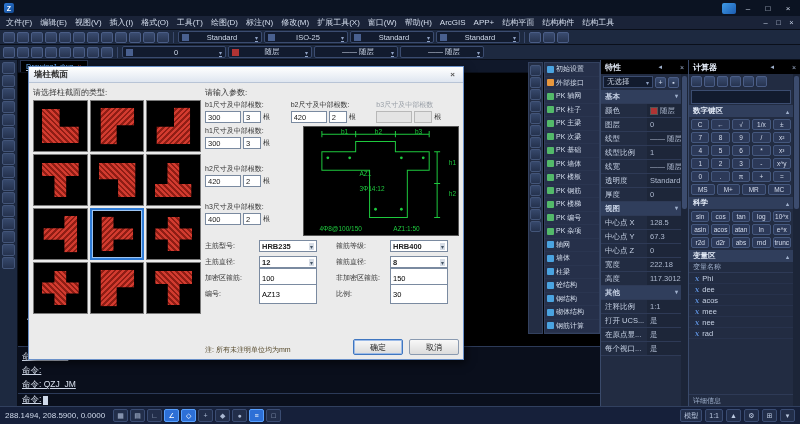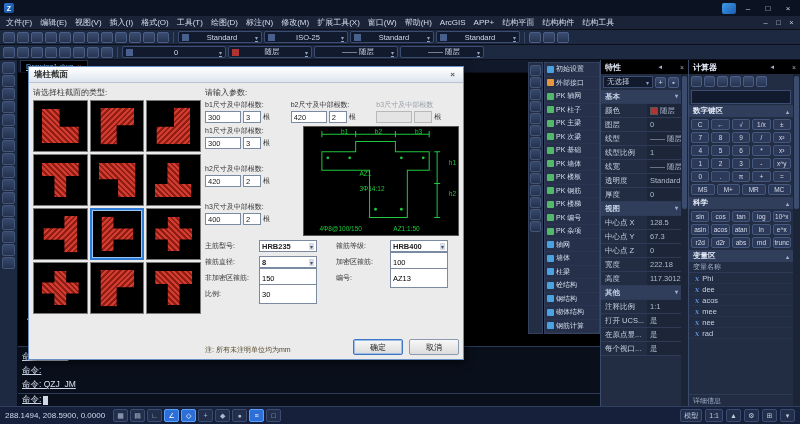--- a/index.html
+++ b/index.html
@@ -521,20 +521,28 @@
                 </div>
                 <div class="ocell s-sel">
                   <span class="olabel">箍筋等级:</span>
 
                   <span class="ocombo">
                     <b>HRB400</b>
                     <span class="arr">▾</span>
                   </span>
                 </div>
                 <div class="ocell s-sel">
+                  <span class="olabel">主筋直径:</span>
+
+                  <span class="ocombo">
+                    <b>12</b>
+                    <span class="arr">▾</span>
+                  </span>
+                </div>
+                <div class="ocell s-sel">
                   <span class="olabel">箍筋直径:</span>
 
                   <span class="ocombo">
                     <b>8</b>
                     <span class="arr">▾</span>
                   </span>
                 </div>
                 <div class="ocell s-inp">
                   <span class="olabel">加密区箍筋:</span>
                   <input class="oin" value="100" style="">

